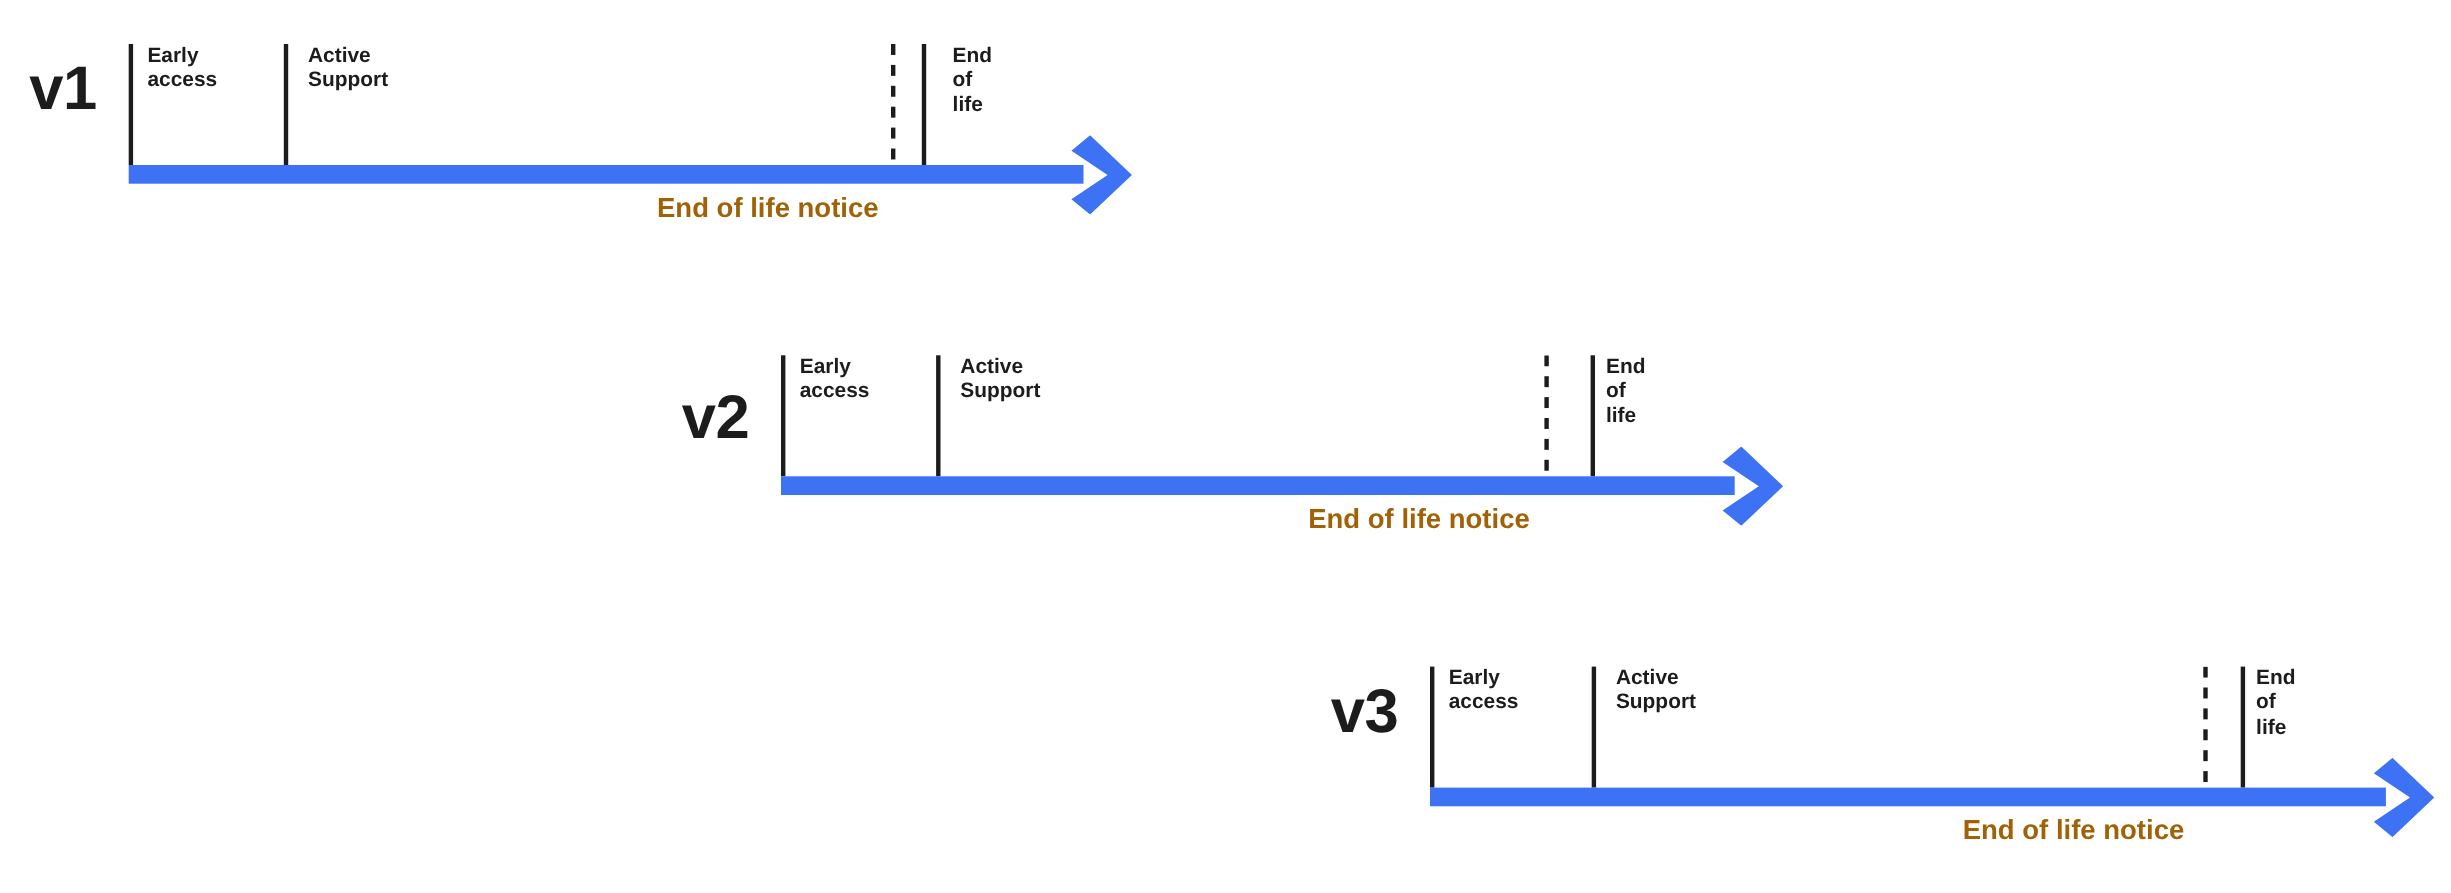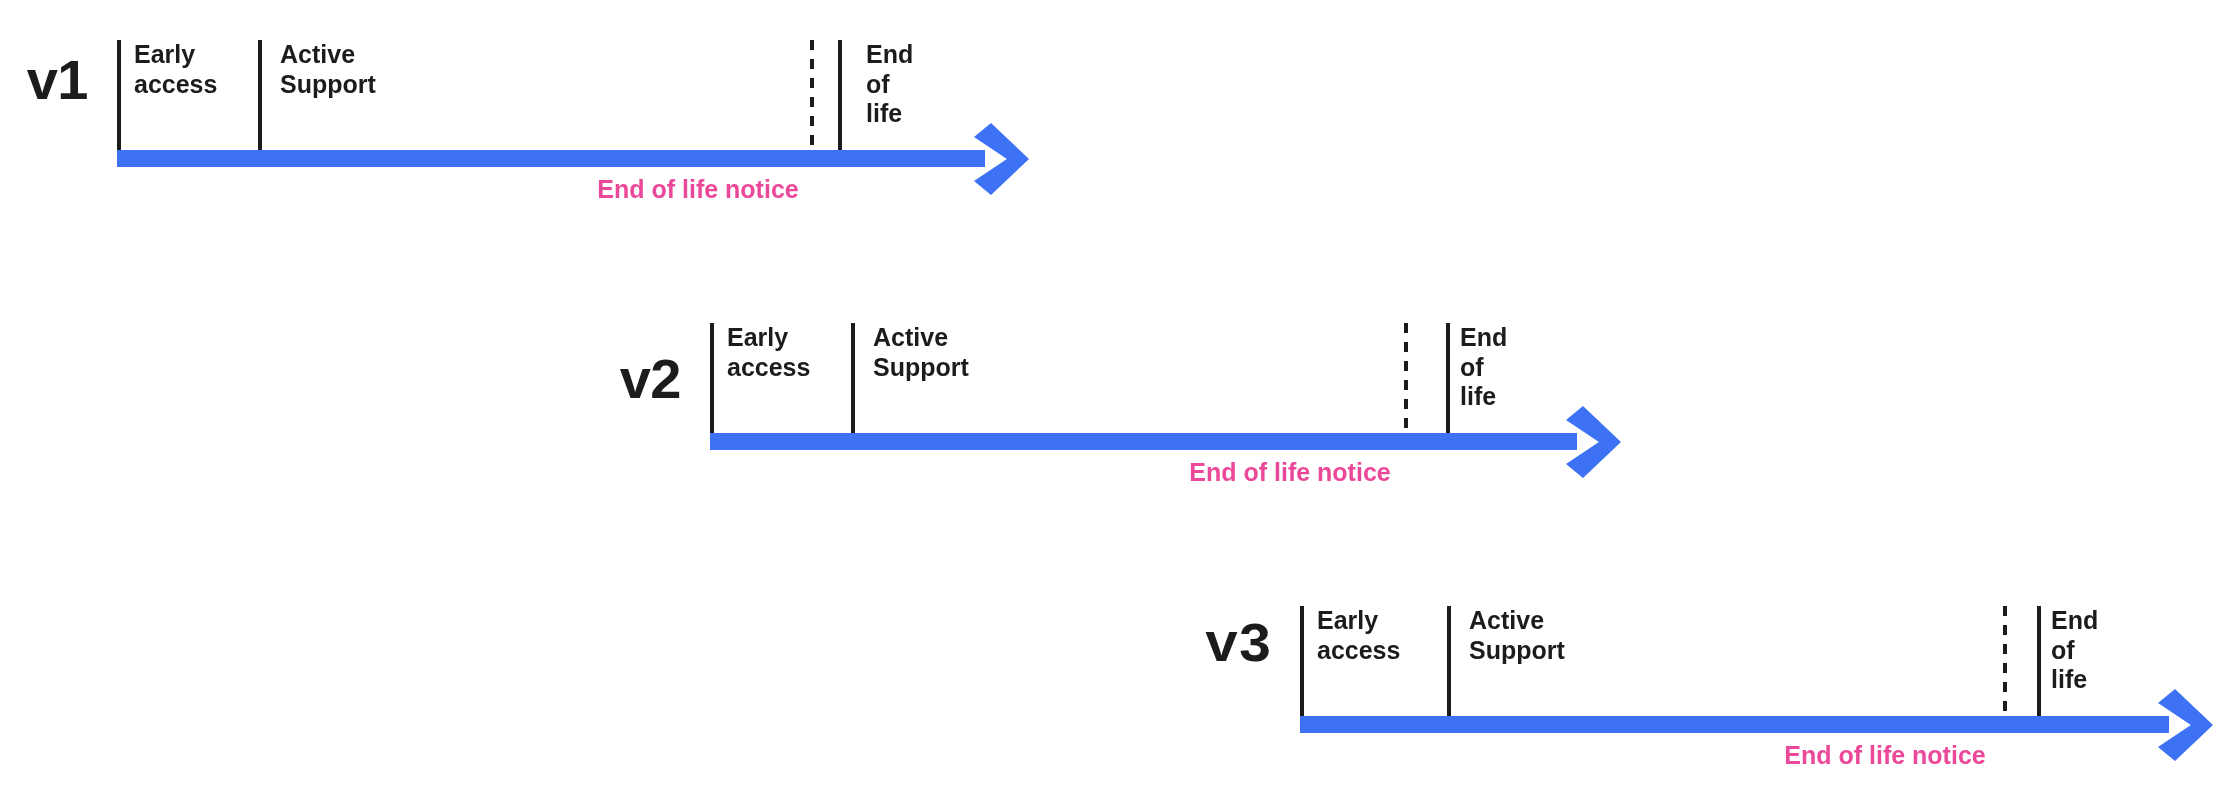--- a/index.html
+++ b/index.html
@@ -71,33 +71,33 @@
       rgba(0,0,0,0) 10px,
       rgba(0,0,0,0) 19px
     );
     background-size: 4px 19px;
     background-repeat: repeat-y;
   }
 
   
   .phase-label {
     position: absolute;
-    font-size: 25px;
+    font-size: 19px;
     font-weight: 700;
     color: #1c1c1c;
     line-height: 1.18;
     white-space: pre-line;
   }
 
   
   .notice-label {
     position: absolute;
     font-size: 25px;
     font-weight: 700;
-    color: #ec4899;
+    color: #a16207;
     line-height: 1.1;
     white-space: nowrap;
     text-align: center;
   }
 </style>
 </head>
 <body>
 
 <div id="diagram-root" style="width: 2228px; height: 812px; background: rgb(255, 255, 255);">
     <div class="version-row">
@@ -126,21 +126,21 @@
 access</div>
       <div class="phase-label" style="left: 873px; top: 323px;">Active Support</div>
       <div class="phase-label" style="left: 1460px; top: 323px;">End of life</div>
       <div class="timeline-bar" style="left: 710px; top: 433px; width: 867px; background: rgb(61, 114, 245);"></div>
       <svg class="timeline-arrowhead" width="63" height="72" viewBox="0 0 63 72" style="left: 1559px; top: 405.5px;">
         <polygon points="24,0 62,36 24,72 7,58.06 39.9,36 7,13.94" fill="#3d72f5"></polygon>
       </svg>
       <div class="notice-label" style="left: 1090px; top: 459px; width: 400px;">End of life notice</div>
     </div>
     <div class="version-row">
-      <div class="version-label" style="left: 1201px; top: 618px; width: 70px; font-family: Liberation Mono, monospace;">v3</div>
+      <div class="version-label" style="left: 1201px; top: 618px; width: 70px;">v3</div>
       <div class="divider" style="left: 1300px; top: 606px; height: 110px;"></div>
       <div class="divider" style="left: 1447px; top: 606px; height: 110px;"></div>
       <div class="divider" style="left: 2037px; top: 606px; height: 110px;"></div>
       <div class="divider-dashed" style="left: 2003px; top: 606px; height: 110px;"></div>
       <div class="phase-label" style="left: 1317px; top: 606px;">Early
 access</div>
       <div class="phase-label" style="left: 1469px; top: 606px;">Active Support</div>
       <div class="phase-label" style="left: 2051px; top: 606px;">End of life</div>
       <div class="timeline-bar" style="left: 1300px; top: 716px; width: 869px; background: rgb(61, 114, 245);"></div>
       <svg class="timeline-arrowhead" width="63" height="72" viewBox="0 0 63 72" style="left: 2151px; top: 688.5px;">

